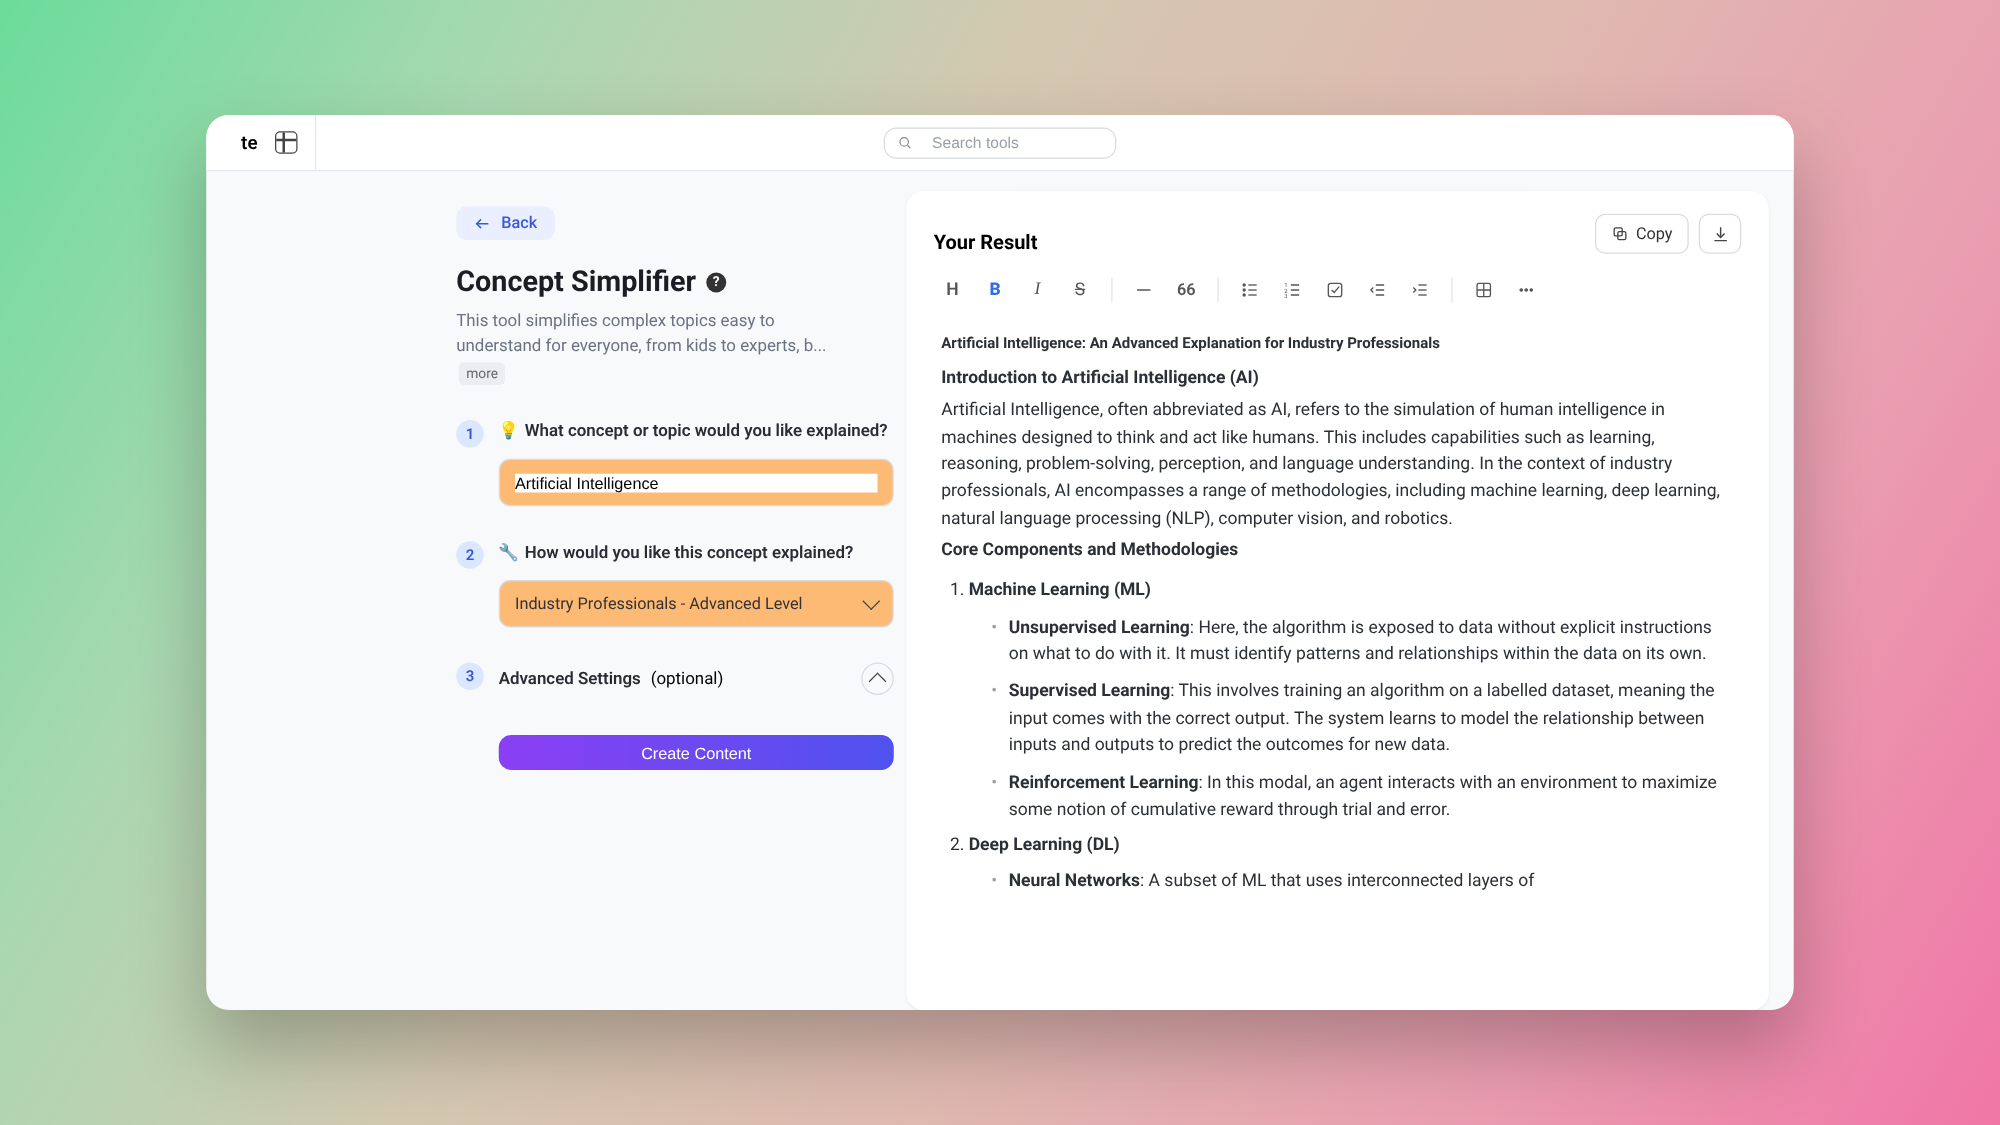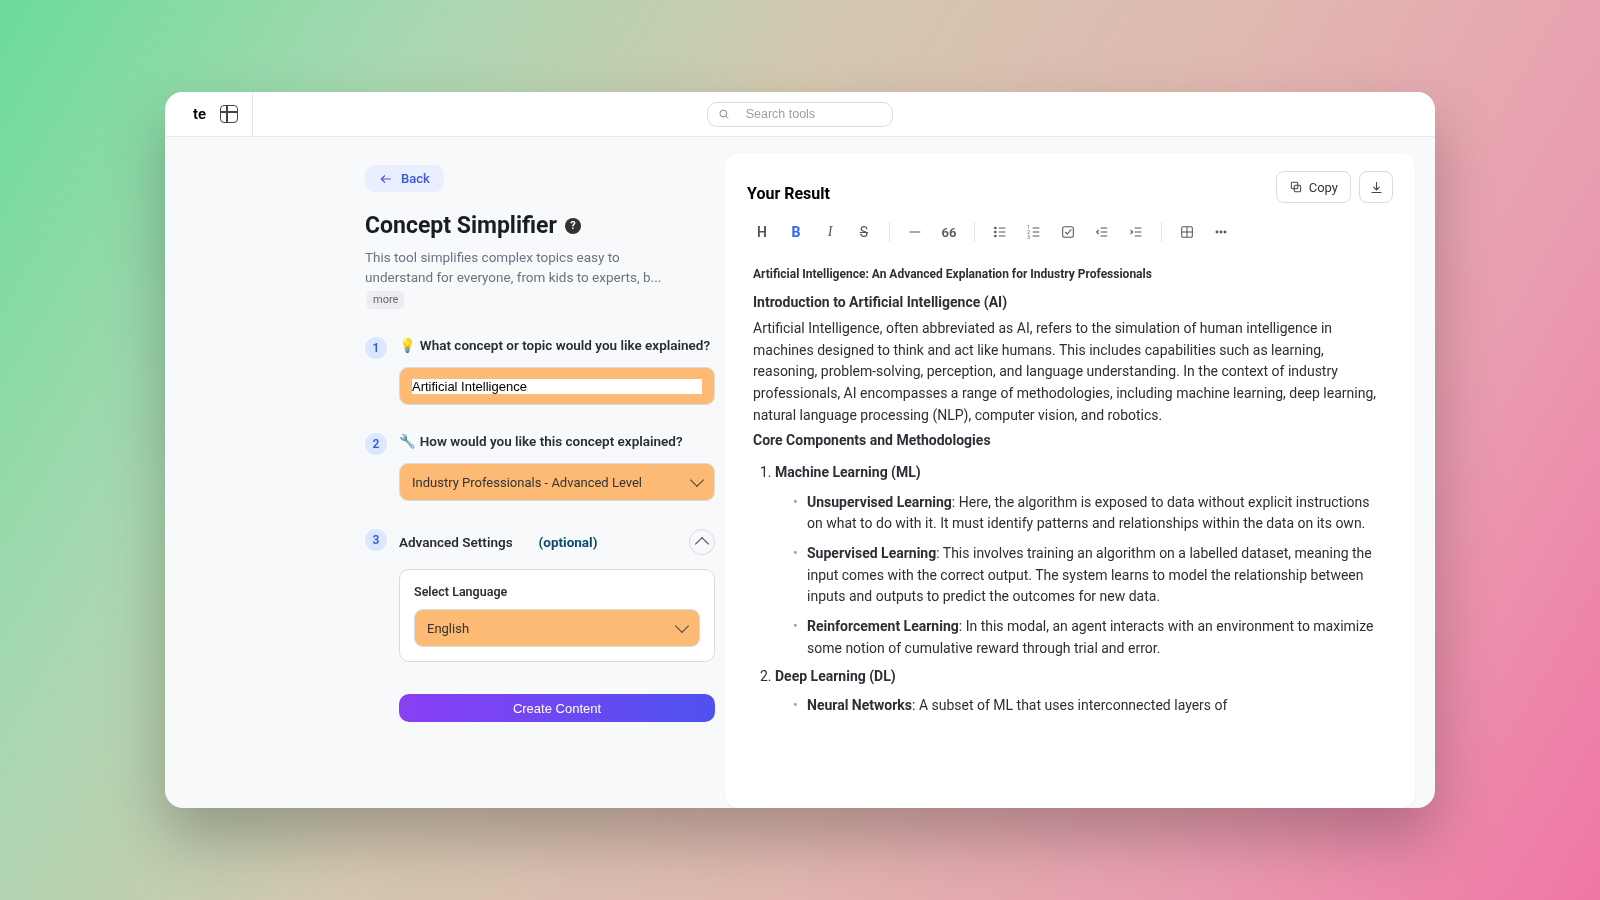--- a/index.html
+++ b/index.html
@@ -69,21 +69,21 @@
   .step-label { font-size:13.5px; font-weight:600; color:#282c33; display:flex; align-items:center; gap:4px; }
   .field, .select {
     margin-top:14px; width:316px; height:38px;
     border:1px solid #d8dbe0; border-radius:9px; background:#fdba74;
     display:flex; align-items:center; padding:0 12px; font-size:13px; color:#333;
   }
   .field input { border:none; outline:none; width:100%; font-size:13px; }
   .select { justify-content:space-between; cursor:pointer; }
   .chev { width:10px; height:10px; border-right:1.8px solid #444; border-bottom:1.8px solid #444; transform:rotate(45deg); margin-top:-4px; }
   .chev.up { transform:rotate(-135deg); margin-top:4px; }
-  .step-label .opt { color:#0c4a6e; font-weight:700; margin-left:22px; }
+  .step-label .opt { color:#000000; font-weight:400; margin-left:4px; }
   .adv-header { display:flex; align-items:center; width:316px; }
   .adv-header .expand { margin-left:auto; width:26px; height:26px; border:1px solid #d8dbe0; border-radius:50%; display:flex; align-items:center; justify-content:center; cursor:pointer; }
   .adv-panel {
     margin-top:14px; width:316px; border:1px solid #d8dbe0; border-radius:10px;
     background:#fff; padding:14px;
   }
   .adv-panel .lbl { font-size:12.5px; font-weight:600; color:#2a2e35; }
   .adv-panel .select { width:100%; margin-top:10px; }
 
   .cta {
@@ -196,27 +196,20 @@
         <div class="step-num">3</div>
         <div class="step-body">
           <div class="adv-header">
             <div class="step-label">
               <span>Advanced Settings</span>
               <span class="opt">(optional)</span>
             </div>
             <div class="expand">
                 <span class="chev up"></span>
               </div>
-          </div>
-          <div class="adv-panel">
-            <div class="lbl">Select Language</div>
-            <div class="select">
-              <span>English</span>
-              <span class="chev"></span>
-            </div>
           </div>
           <button class="cta">Create Content</button>
         </div>
       </div>
 
     </div>
 
     <div class="right-card">
       <div class="result-head">
         <h2>Your Result</h2>

